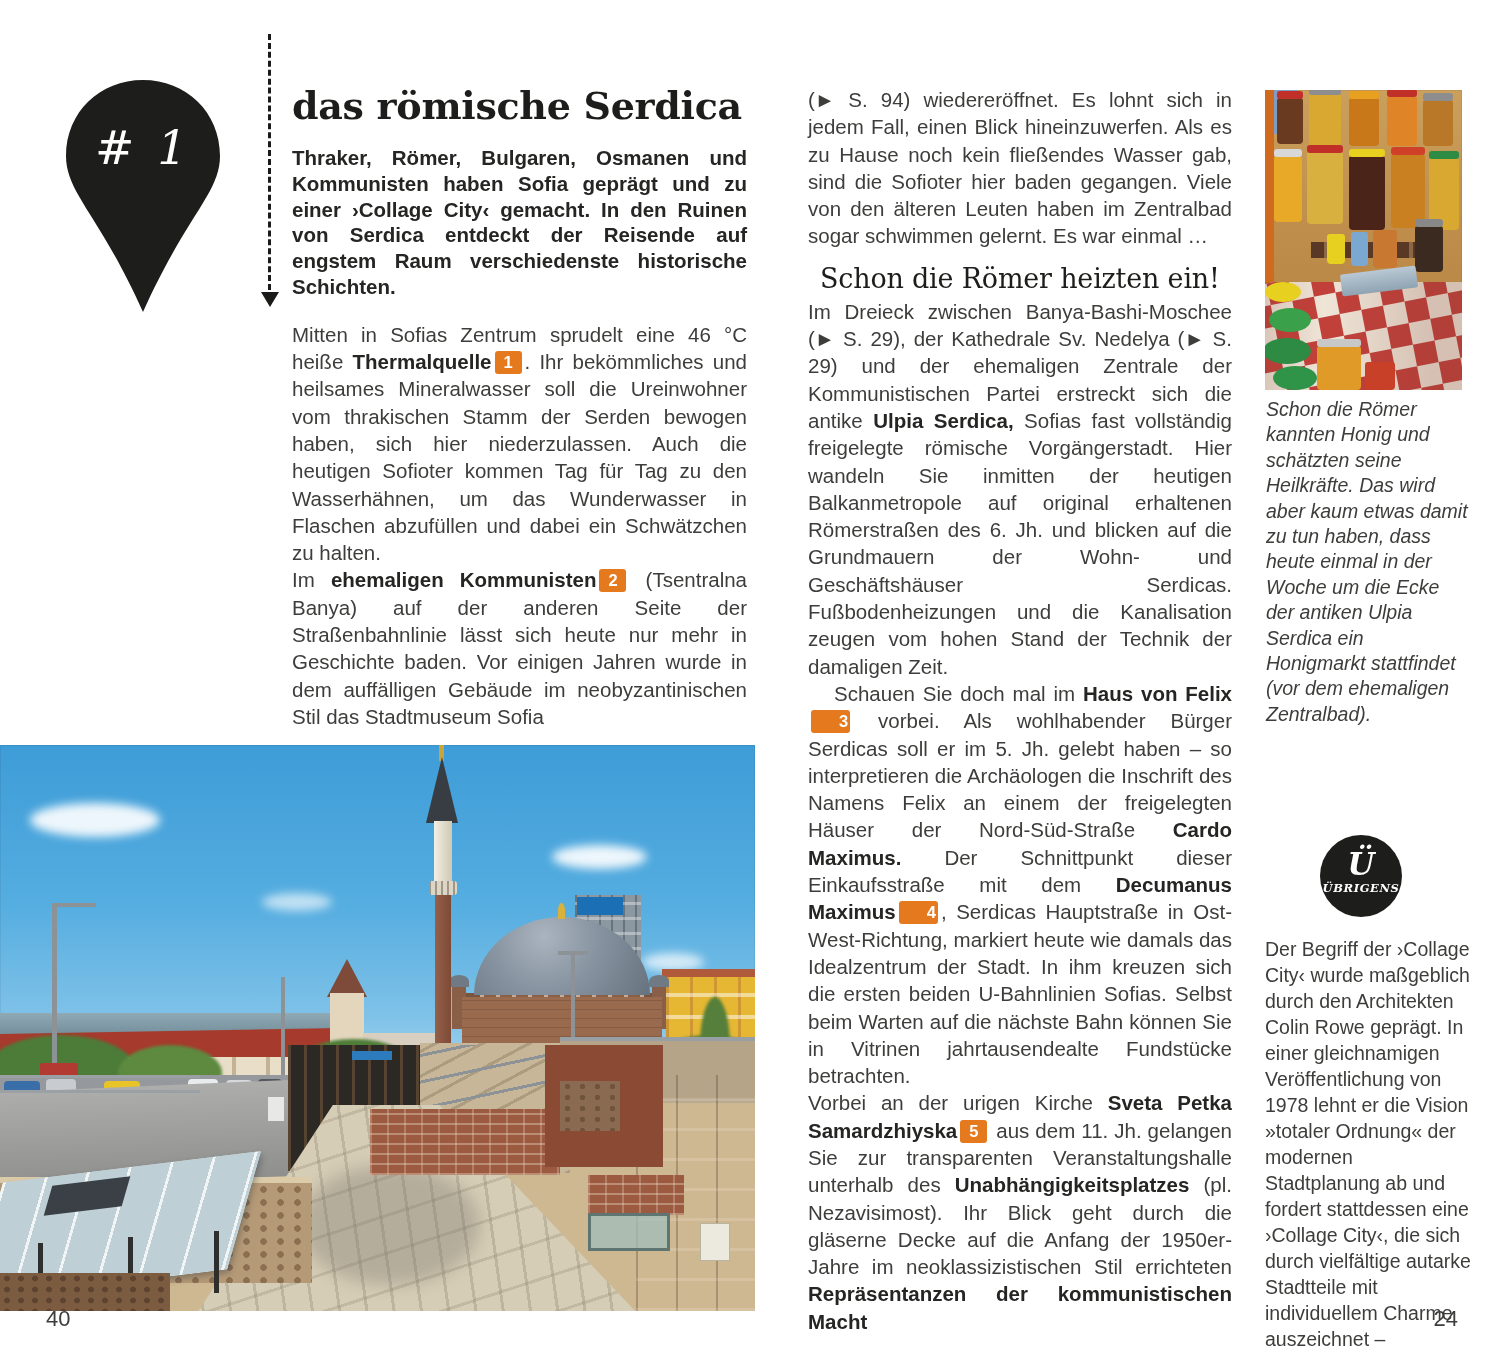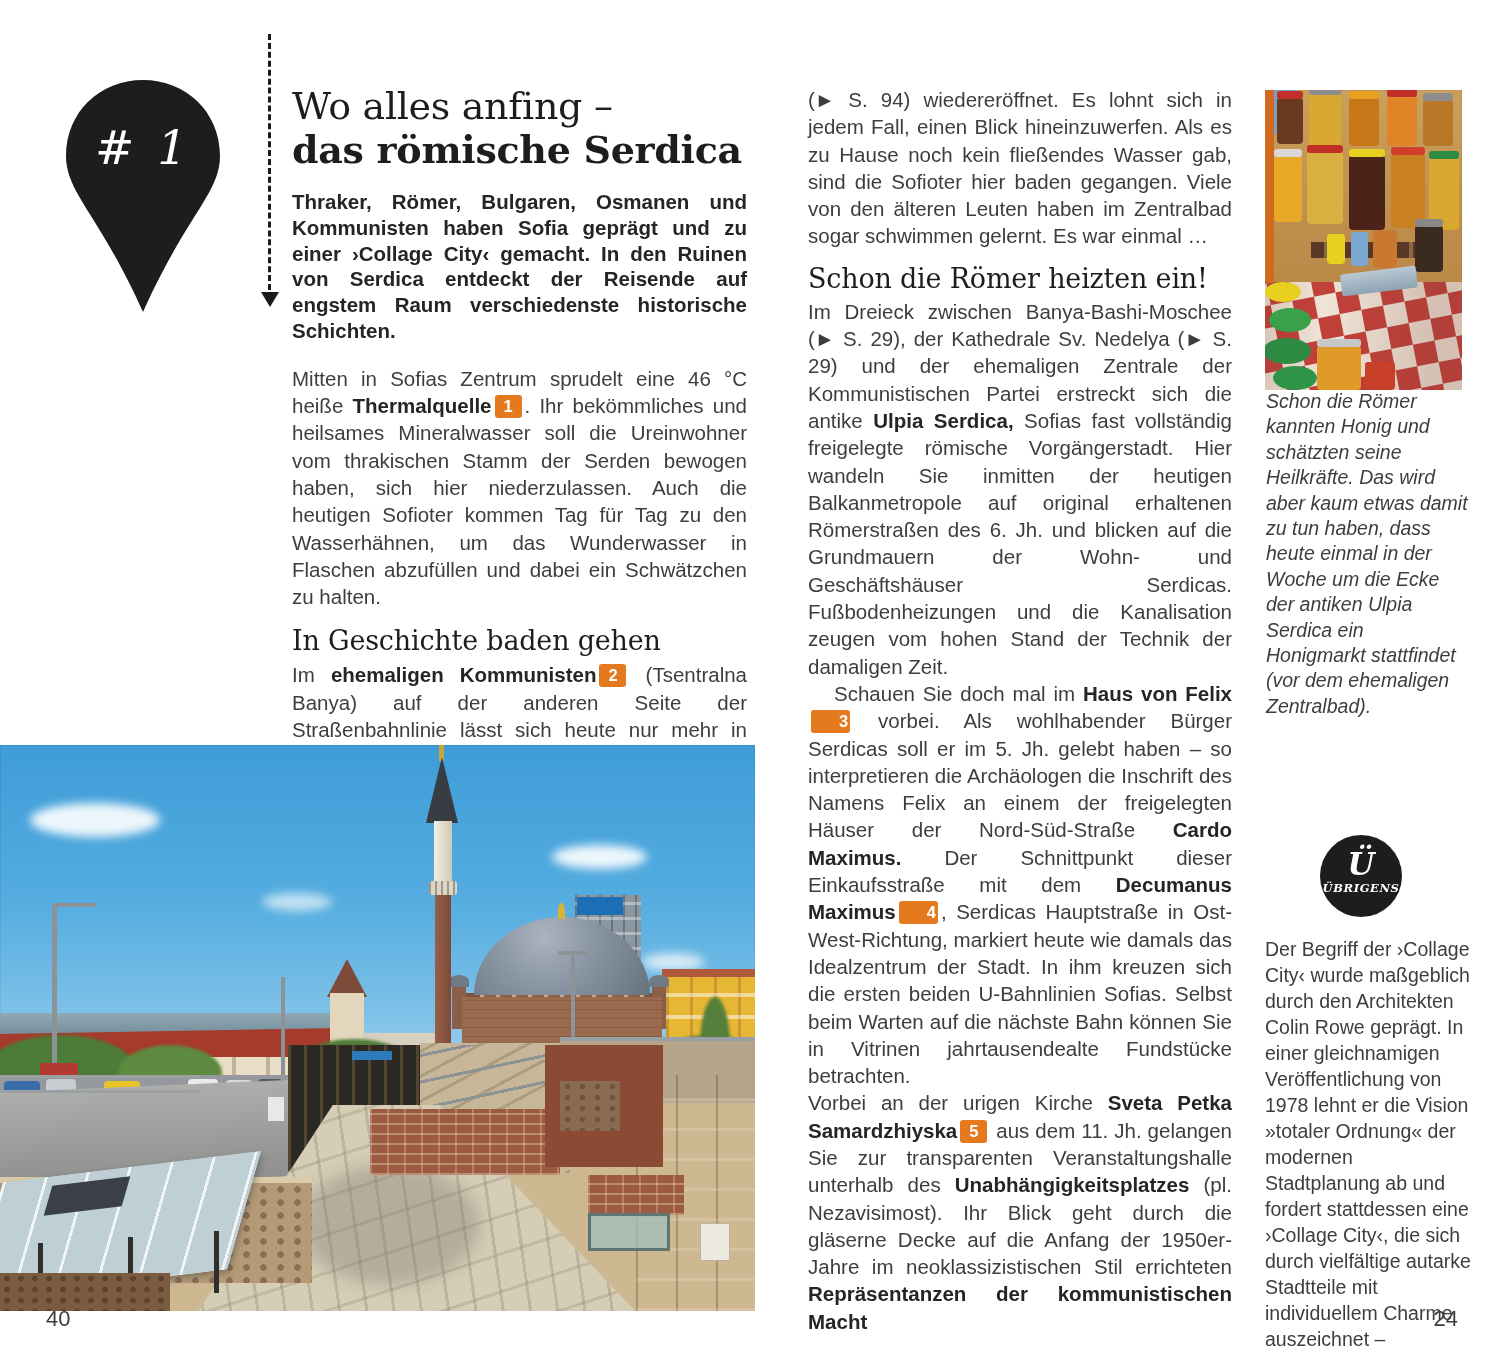--- a/index.html
+++ b/index.html
@@ -27,31 +27,31 @@
   .col-left{position:absolute;left:292px;top:84px;width:455px;}
   .col-mid{position:absolute;left:808px;top:86px;width:424px;}
 
   .title{font-family:"DejaVu Serif",serif;color:#1d1d1b;font-size:38px;line-height:44px;letter-spacing:-0.3px;}
   .title .l2{display:block;font-weight:700;}
   .lead{margin:17px 0 0;font-weight:700;font-size:20.5px;line-height:25.8px;color:#252523;text-align:justify;}
   p.body{margin:0;font-size:20.5px;line-height:27.3px;text-align:justify;}
   .col-left p.first{margin-top:21px;}
   h2.sec{margin:15px 0 5px;font-family:"DejaVu Serif",serif;font-weight:400;font-size:27px;
          line-height:31px;color:#1d1d1b;letter-spacing:-0.2px;}
-  .col-mid h2.sec{margin:13px 0 4px;}
+  .col-mid h2.sec{margin:13px 12px 4px;}
   .b{font-weight:700;color:#252523;}
   .badge{display:inline-block;min-width:23px;height:23px;padding:0 2px;background:var(--badge,#e5791e);
          color:#fff;font-weight:700;font-size:16.5px;line-height:23px;text-align:center;border-radius:3px;
          vertical-align:1px;margin:0 3px;}
   .indent{text-indent:26px;}
 
   
   .caption{font-style:italic;font-size:19.5px;line-height:24px;color:#3d3d3b;}
   .caption-left{position:absolute;left:40px;top:616px;width:234px;}
-  .caption-right{position:absolute;left:1266px;top:389px;width:202px;line-height:25.4px;}
+  .caption-right{position:absolute;left:1266px;top:397px;width:202px;line-height:25.4px;}
   .ue-circle{position:absolute;left:1320px;top:835px;width:82px;height:82px;border-radius:50%;
              background:#1d1d1b;color:#fff;text-align:center;font-family:"DejaVu Serif",serif;}
   .ue-letter{display:block;margin-top:12px;font-size:31px;font-style:italic;font-weight:700;line-height:34px;}
   .ue-word{display:block;font-size:11.5px;font-style:italic;font-weight:700;letter-spacing:0.6px;}
   .ue-text{position:absolute;left:1265px;top:936px;width:206px;margin:0;font-size:19.5px;line-height:26px;}
 
   .pagenum{position:absolute;font-size:22px;color:#3d3d3b;}
   .pn-left{left:46px;top:1306px;}
   .pn-right{right:42px;top:1306px;}
 
@@ -173,26 +173,24 @@
       <path d="M77 0 C120 0 154 32 154 76 C154 113 121 134 77 232 C33 134 0 113 0 76 C0 32 34 0 77 0 Z" fill="#1d1d1b"></path>
     </svg>
     <div class="pin-label"># 1</div>
   </div>
 
   <div class="dotline"></div>
   <div class="dotarrow"></div>
 
   <div class="col-left">
     <div class="title">
-      <span>Wo alles anfing –</span>
       <span class="l2">das römische Serdica</span>
     </div>
     <p class="lead">Thraker, Römer, Bulgaren, Osmanen und Kommunisten haben Sofia geprägt und zu einer ›Collage City‹ gemacht. In den Ruinen von Serdica entdeckt der Reisende auf engstem Raum verschiedenste historische Schichten.</p>
     <p class="body first"><span>Mitten in Sofias Zentrum sprudelt eine 46 °C heiße </span><span class="b">Thermalquelle</span><span class="badge">1</span><span>. Ihr bekömmliches und heilsames Mineralwasser soll die Ureinwohner vom thrakischen Stamm der Serden bewogen haben, sich hier niederzulassen. Auch die heutigen Sofioter kommen Tag für Tag zu den Wasserhähnen, um das Wunderwasser in Flaschen abzufüllen und dabei ein Schwätzchen zu halten.</span></p>
-    <h2 class="sec">In Geschichte baden gehen</h2>
     <p class="body"><span>Im </span><span class="b">ehemaligen Kommunisten</span><span class="badge">2</span><span> (Tsentralna Banya) auf der anderen Seite der Straßenbahnlinie lässt sich heute nur mehr in Geschichte baden. Vor einigen Jahren wurde in dem auffälligen Gebäude im neobyzantinischen Stil das Stadtmuseum Sofia</span></p>
   </div>
 
   <div class="col-mid">
     <p class="body" style="text-align:justify;">(► S. 94) wiedereröffnet. Es lohnt sich in jedem Fall, einen Blick hineinzuwerfen. Als es zu Hause noch kein fließendes Wasser gab, sind die Sofioter hier baden gegangen. Viele von den älteren Leuten haben im Zentralbad sogar schwimmen gelernt. Es war einmal …</p>
     <h2 class="sec">Schon die Römer heizten ein!</h2>
     <p class="body"><span>Im Dreieck zwischen Banya-Bashi-Moschee (► S. 29), der Kathedrale Sv. Nedelya (► S. 29) und der ehemaligen Zentrale der Kommunistischen Partei erstreckt sich die antike </span><span class="b">Ulpia Serdica,</span><span> Sofias fast vollständig freigelegte römische Vorgängerstadt. Hier wandeln Sie inmitten der heutigen Balkanmetropole auf original erhaltenen Römerstraßen des 6. Jh. und blicken auf die Grundmauern der Wohn- und Geschäftshäuser Serdicas. Fußbodenheizungen und die Kanalisation zeugen vom hohen Stand der Technik der damaligen Zeit.</span></p>
     <p class="body indent"><span>Schauen Sie doch mal im </span><span class="b">Haus von Felix</span><span class="badge">3</span><span> vorbei. Als wohlhabender Bürger Serdicas soll er im 5. Jh. gelebt haben – so interpretieren die Archäologen die Inschrift des Namens Felix an einem der freigelegten Häuser der Nord-Süd-Straße </span><span class="b">Cardo Maximus.</span><span> Der Schnittpunkt dieser Einkaufsstraße mit dem </span><span class="b">Decumanus Maximus</span><span class="badge">4</span><span>, Serdicas Hauptstraße in Ost-West-Richtung, markiert heute wie damals das Idealzentrum der Stadt. In ihm kreuzen sich die ersten beiden U-Bahnlinien Sofias. Selbst beim Warten auf die nächste Bahn können Sie in Vitrinen jahrtausendealte Fundstücke betrachten.</span></p>
     <p class="body"><span>Vorbei an der urigen Kirche </span><span class="b">Sveta Petka Samardzhiyska</span><span class="badge">5</span><span> aus dem 11. Jh. gelangen Sie zur transparenten Veranstaltungshalle unterhalb des </span><span class="b">Unabhängigkeitsplatzes</span><span> (pl. Nezavisimost). Ihr Blick geht durch die gläserne Decke auf die Anfang der 1950er-Jahre im neoklassizistischen Stil errichteten </span><span class="b">Repräsentanzen der kommunistischen Macht</span></p>
   </div>

